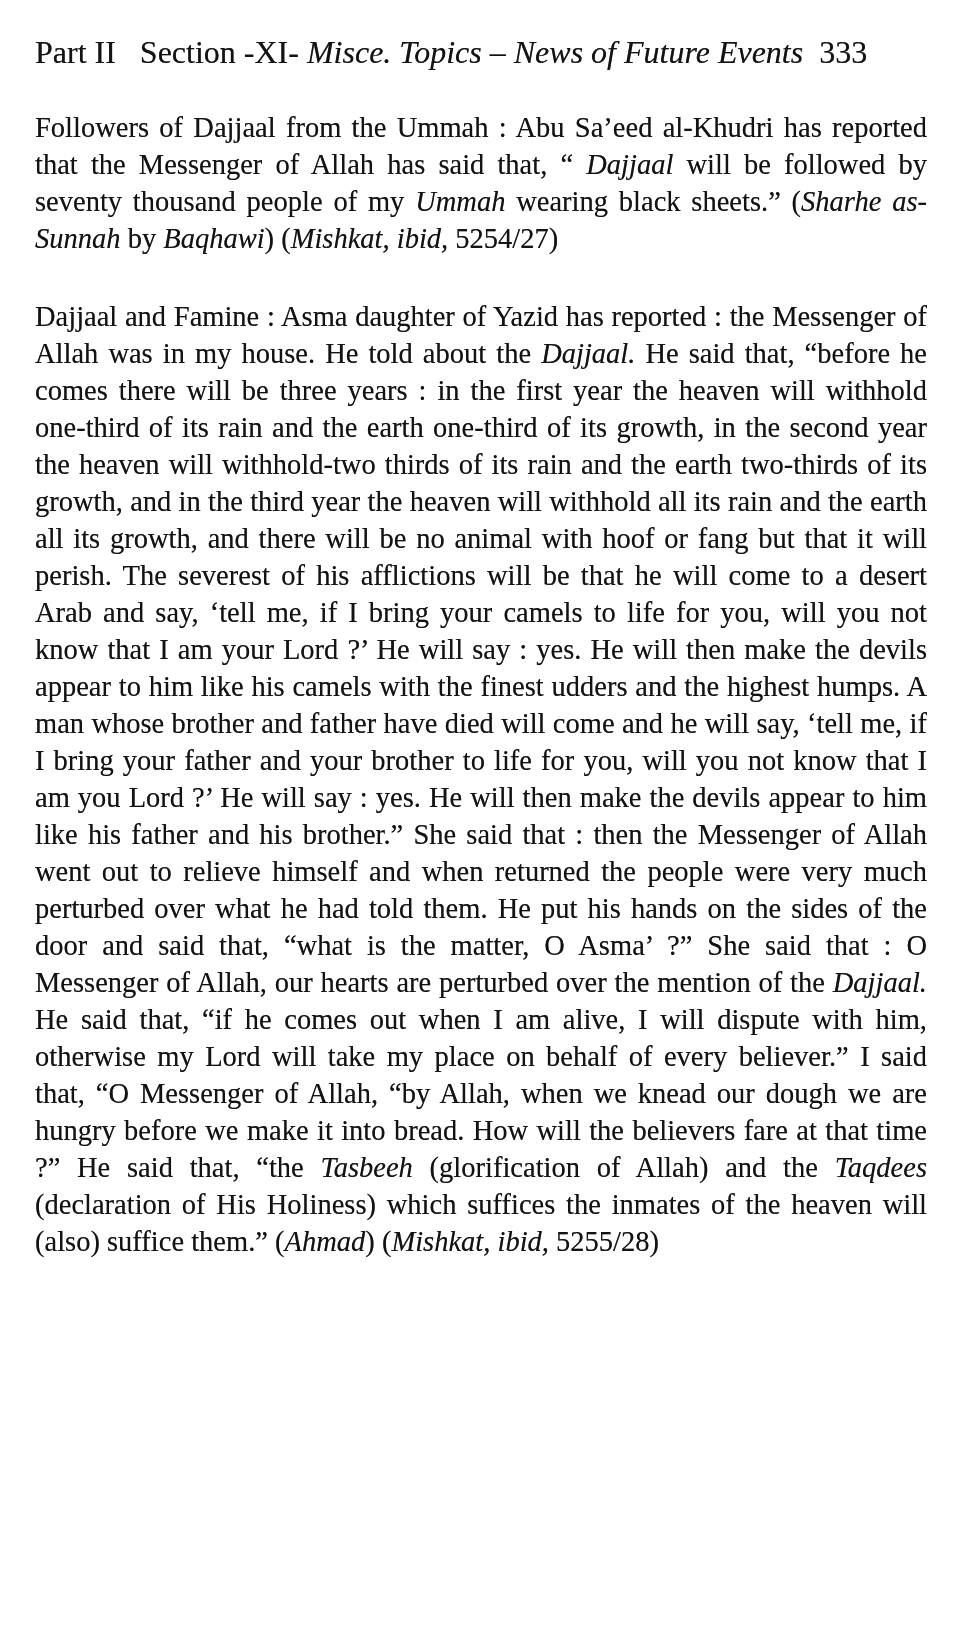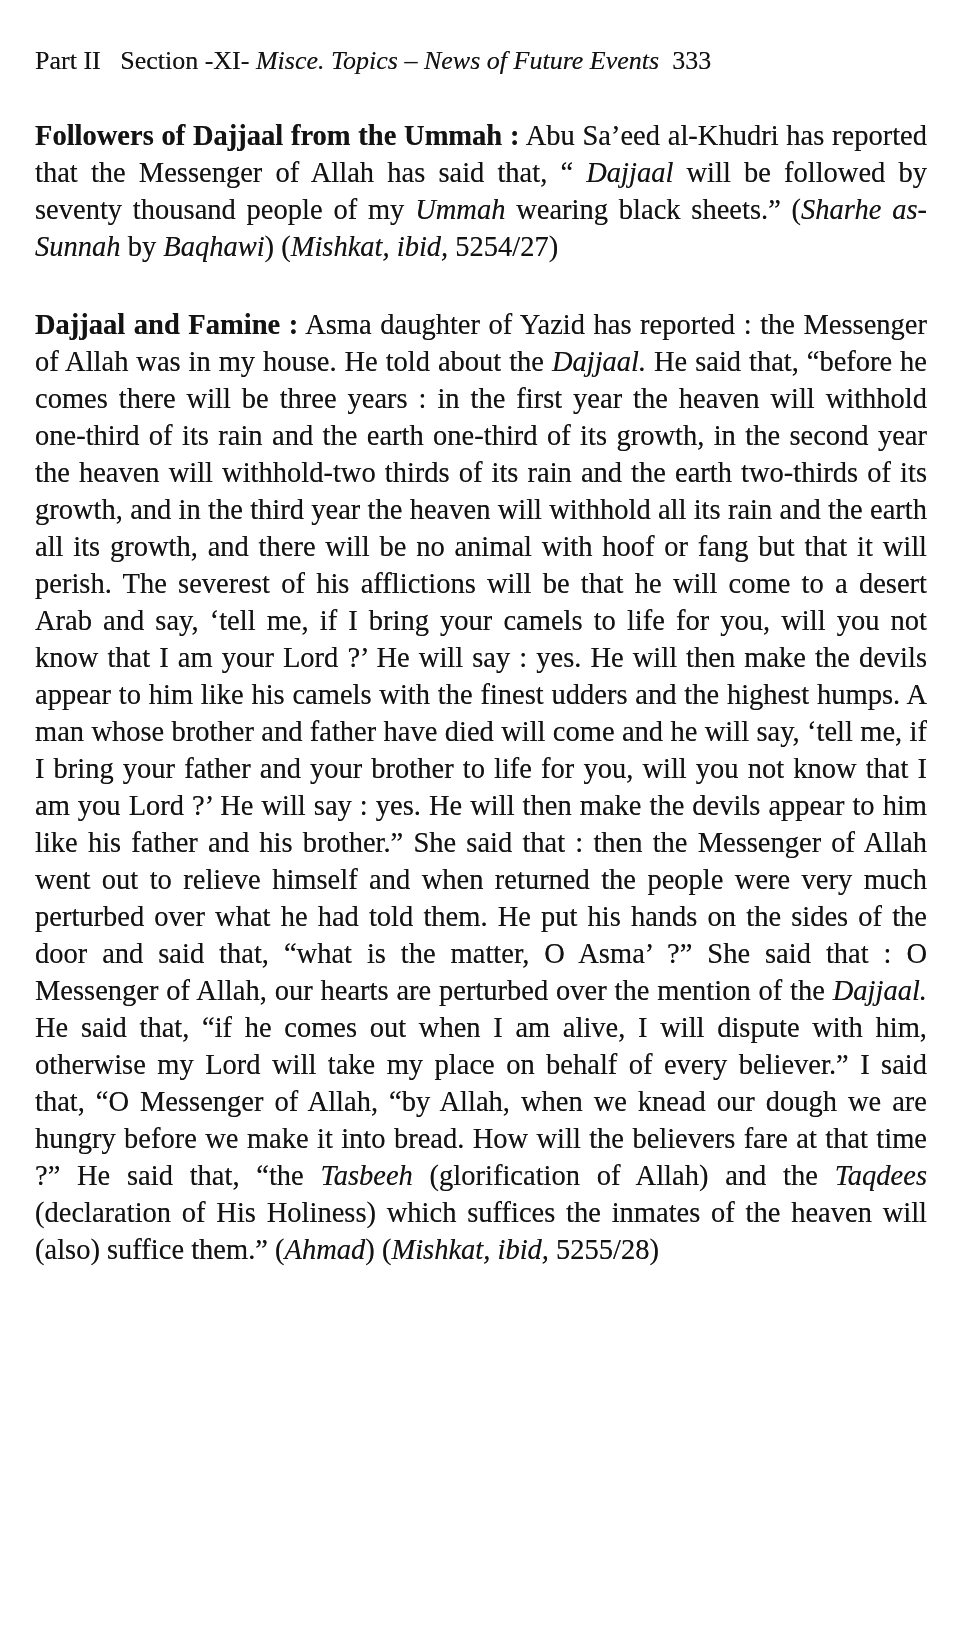--- a/index.html
+++ b/index.html
@@ -16,37 +16,37 @@
     font-family: "Liberation Serif", "DejaVu Serif", serif;
     overflow: hidden;
   }
   .content {
     position: absolute;
     left: 35px;
     right: 33px;
     top: 26px;
   }
   .header-line {
-    font-size: 26px;
+    font-size: 32px;
     line-height: 37px;
     white-space: pre-wrap;
-    margin: 16px 0 38px 0;
+    margin: 8px 0 38px 0;
     text-shadow: 0 0 0.5px rgba(0,0,0,0.55);
   }
   p.para {
     font-size: 28.5px;
     line-height: 37px;
     margin: 0;
     text-align: justify;
     text-shadow: 0 0 0.5px rgba(0,0,0,0.55);
   }
   p.para.first {
     margin-bottom: 41px;
   }
-  .run-b { font-weight: bold; }
+  .run-b { font-weight: normal; }
   .run-i { font-style: italic; }
 </style>
 </head>
 <body>
 
 <div class="page">
   <div class="content">
 
     <div class="header-line"><span>Part II   Section -XI- </span><span class="run-i">Misce. Topics – News of Future Events</span><span>  333</span></div>
 

